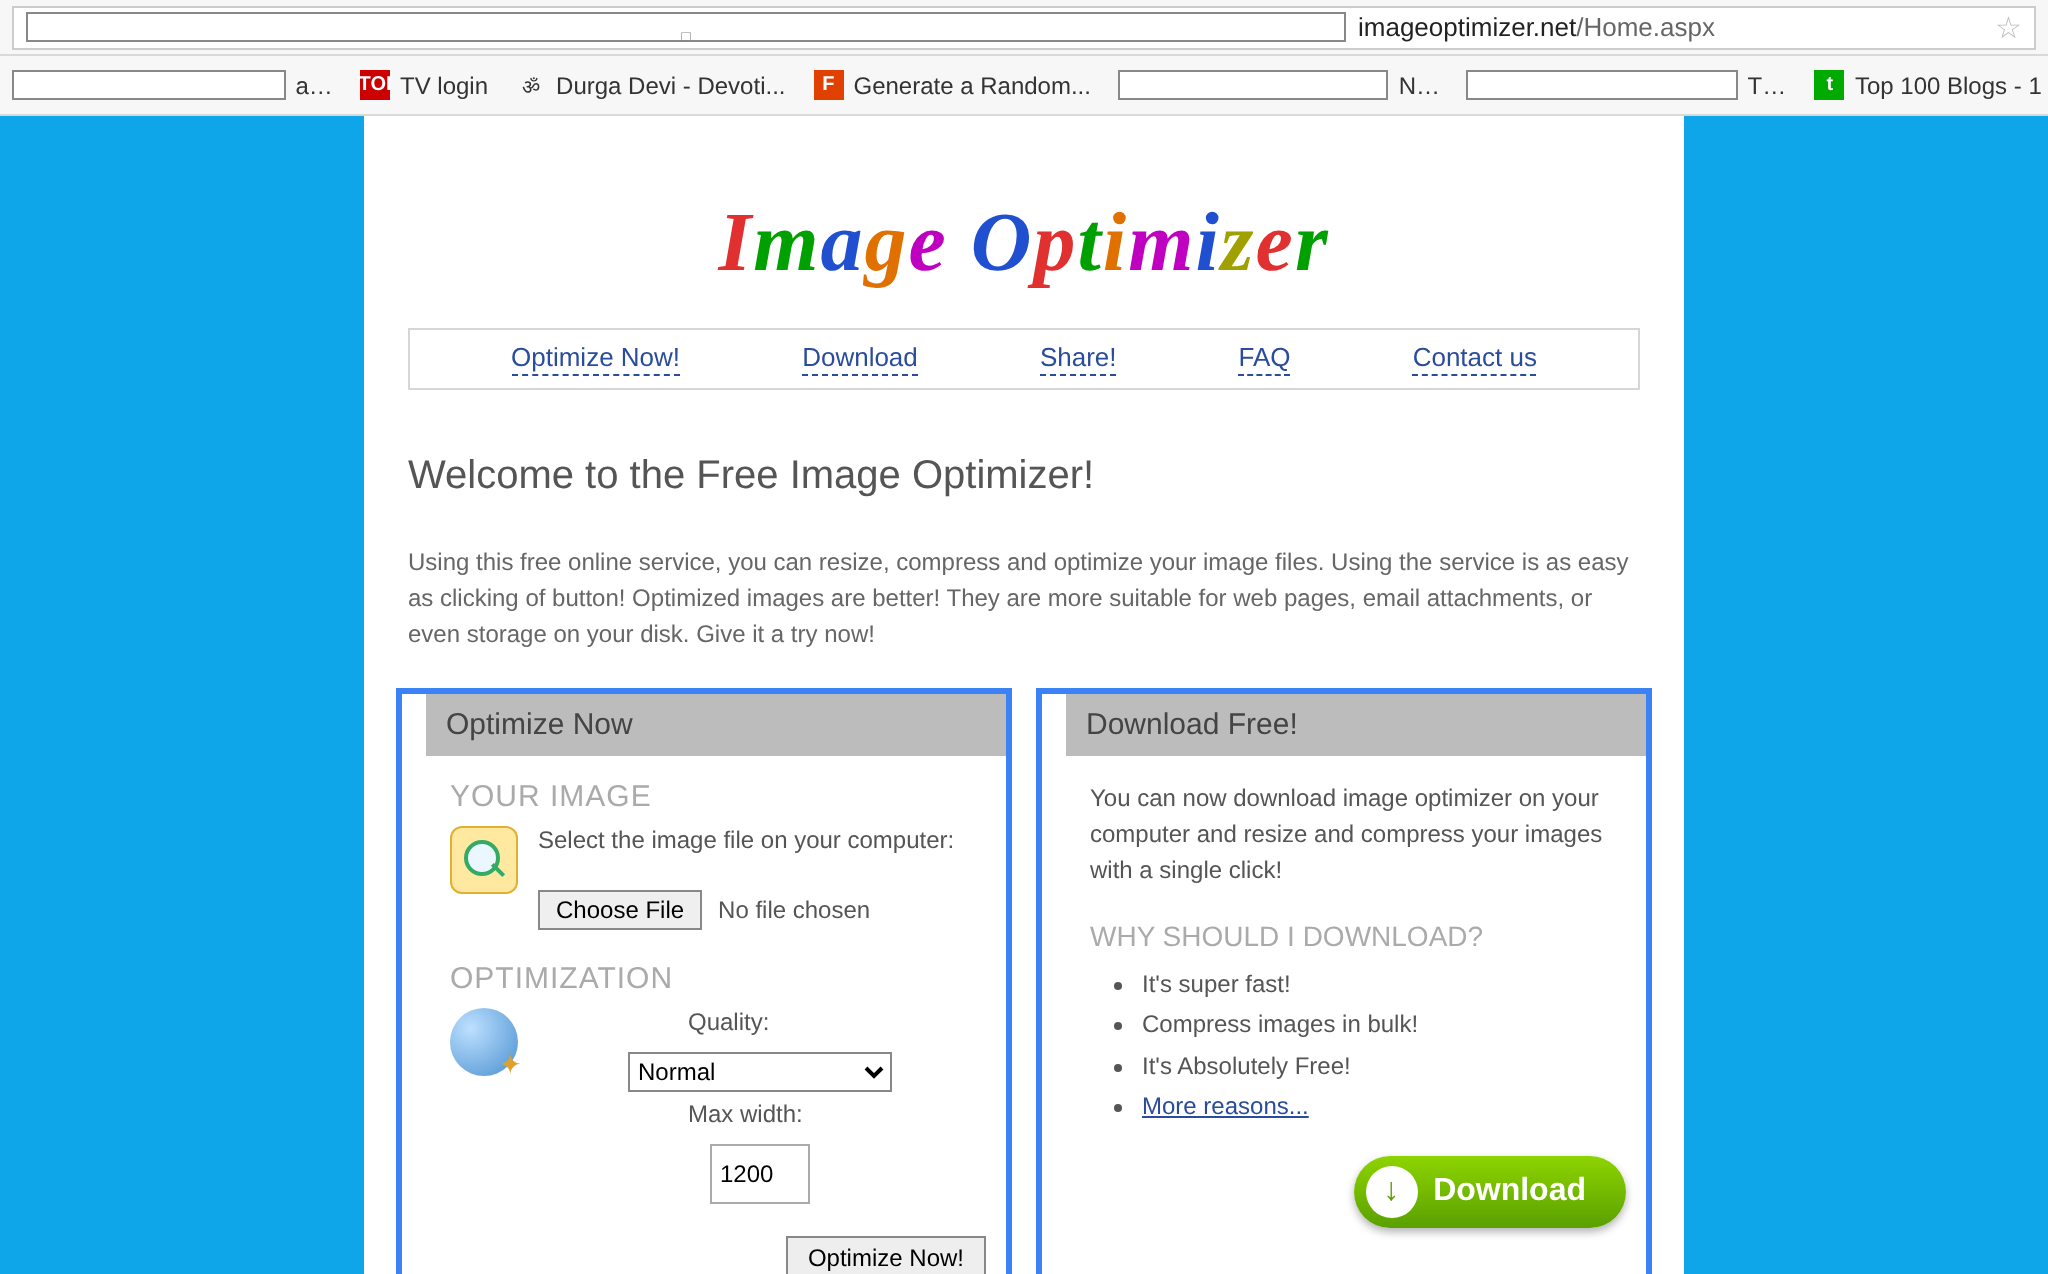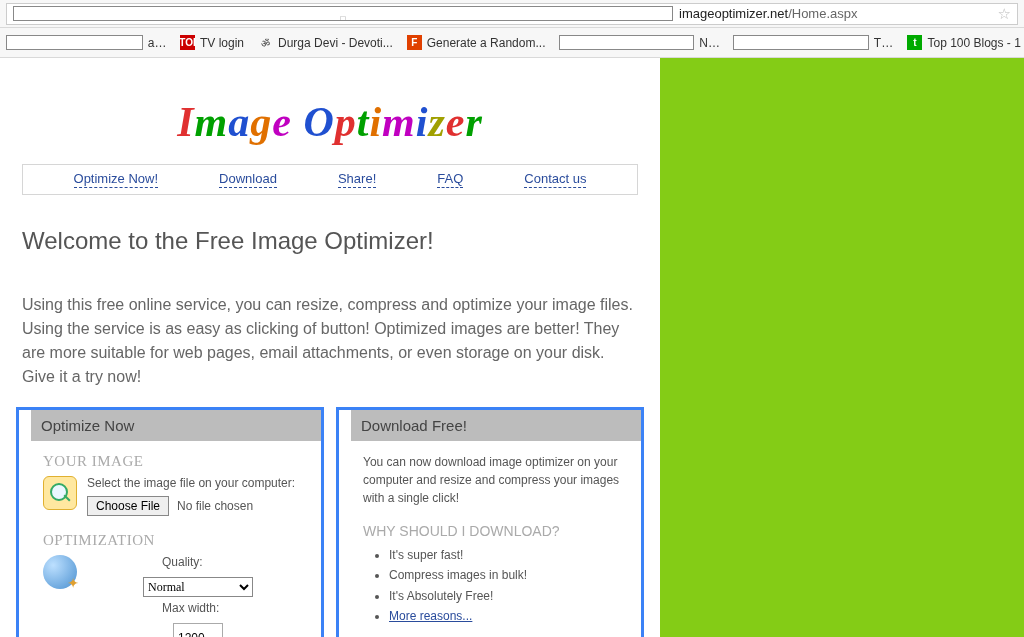--- a/index.html
+++ b/index.html
@@ -12,61 +12,61 @@
   .addr-host { color: #222; }
   .star { color: #bbb; font-size: 15px; cursor: pointer; }
 
   .bmbar { height: 30px; background: #f7f7f7; border-bottom: 1px solid #d9d9d9; display: flex; align-items: center; padding: 0 6px; gap: 14px; overflow: hidden; }
   .bm { display: flex; align-items: center; gap: 5px; font-size: 12px; color: #333; cursor: pointer; white-space: nowrap; max-width: 160px; }
   .bm .lbl { overflow: hidden; text-overflow: ellipsis; }
   .bm-ico { width: 15px; height: 15px; display: inline-flex; align-items: center; justify-content: center; font-size: 10px; }
   .bm-ico.page { border: 1px solid #888; color: #888; font-size: 8px; }
 
   
-  .page-area { background: #84cc16; height: calc(637px - 28px - 30px); display: flex; }
+  .page-area { background: #0ea5e9; height: calc(637px - 28px - 30px); display: flex; justify-content: center; }
   .page { width: 660px; background: #fff; padding: 10px 12px 0 12px; }
 
   .logo-wrap { text-align: center; padding: 30px 0 18px 0; }
   .logo { font-family: "Comic Sans MS", "Brush Script MT", cursive; font-size: 42px; font-weight: bold; font-style: italic; display: inline-block; letter-spacing: 1px; }
   .logo .c1 { color: #e03030; }
   .logo .c2 { color: #00a000; }
   .logo .c3 { color: #2050d0; }
   .logo .c4 { color: #e07000; }
   .logo .c5 { color: #c000c0; }
   .logo .c6 { color: #a0a000; }
 
   .navbar { border: 1px solid #d6d6d6; display: flex; justify-content: space-around; padding: 6px 20px; margin: 0 10px; }
   .navbar a { color: #2a4c9c; text-decoration: none; font-size: 13px; border-bottom: 1px dashed #2a4c9c; padding-bottom: 1px; cursor: pointer; }
 
   .intro { padding: 32px 10px 18px 10px; }
-  .intro h2 { font-size: 24px; color: #555; font-weight: normal; margin-bottom: 38px; }
-  .intro p { font-size: 16px; color: #666; line-height: 1.5; }
+  .intro h2 { font-size: 20px; color: #555; font-weight: normal; margin-bottom: 22px; }
+  .intro p { font-size: 12px; color: #666; line-height: 1.5; }
 
   .panels { display: flex; gap: 12px; padding: 0 4px; }
   .panel { border: 3px solid #3b82f6; flex: 1; background: #fff; padding-left: 12px; }
   .panel-hd { background: #bcbcbc; color: #444; font-size: 15px; padding: 7px 10px; }
   .panel-body { padding: 12px 12px 8px 12px; font-size: 12px; color: #555; }
 
-  .subhd { color: #aaa; font-size: 15px; letter-spacing: 0.5px; margin: 0 0 6px 0; font-family: Liberation Serif, serif; }
+  .subhd { color: #aaa; font-size: 15px; letter-spacing: 0.5px; margin: 0 0 6px 0; }
   .row { display: flex; align-items: flex-start; gap: 10px; margin-bottom: 16px; }
   .row-icon { width: 34px; height: 34px; flex-shrink: 0; }
 
   .magnifier { width: 34px; height: 34px; background: #ffe8a0; border-radius: 6px; border: 1px solid #e0b030; position: relative; }
   .magnifier::before { content: ""; position: absolute; left: 6px; top: 6px; width: 14px; height: 14px; border: 2px solid #3a6; border-radius: 50%; background: #eaf7ff; }
   .magnifier::after { content: ""; position: absolute; left: 19px; top: 20px; width: 8px; height: 2px; background: #3a6; transform: rotate(45deg); }
 
   .gearcircle { width: 34px; height: 34px; border-radius: 50%; background: radial-gradient(circle at 30% 30%, #bde0ff, #4a90d0); position: relative; }
   .gearcircle::after { content: "✦"; position: absolute; right: -2px; bottom: -2px; color: #e0a030; font-size: 14px; }
 
   .field-line { display: flex; align-items: center; gap: 8px; font-size: 12px; color: #555; margin-bottom: 4px; flex-direction: column; }
   .field-line .lbl { width: 72px; }
   .field-line input[type="text"] { width: 50px; height: 30px; border: 1px solid #aaa; font-size: 12px; padding: 0 4px; }
-  .field-line select { width: 110px; height: 20px; border: 1px solid #888; font-size: 12px; background: #fff; font-family: Liberation Serif, serif; }
-
-  .choose-row { display: flex; align-items: center; gap: 8px; margin-top: 6px; }
+  .field-line select { width: 132px; height: 20px; border: 1px solid #888; font-size: 12px; background: #fff; }
+
+  .choose-row { display: flex; align-items: center; gap: 8px; margin-top: 18px; }
   .choose-btn { background: #efefef; border: 1px solid #888; padding: 2px 8px; font-size: 12px; cursor: pointer; }
   .nofile { font-size: 12px; color: #555; }
 
   .panel-foot { text-align: right; padding: 0 10px 8px 10px; }
   .opt-btn { background: #eee; border: 1px solid #888; padding: 3px 10px; font-size: 12px; cursor: pointer; }
 
   .dl-text { font-size: 12px; color: #555; line-height: 1.5; margin-bottom: 16px; }
   .dl-subhd { color: #aaa; font-size: 14px; margin-bottom: 6px; }
   .dl-list { list-style: disc; padding-left: 26px; font-size: 12px; color: #555; line-height: 1.7; }
   .dl-list a { color: #2a4c9c; text-decoration: underline; cursor: pointer; }

